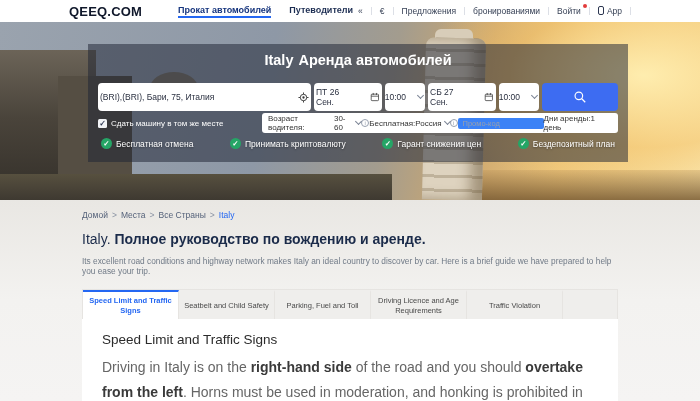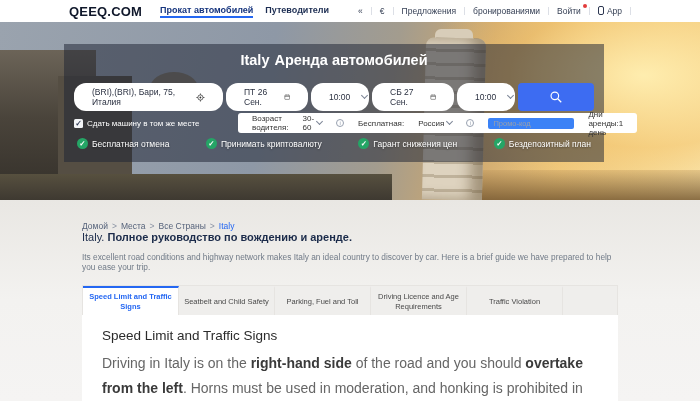--- a/index.html
+++ b/index.html
@@ -3,21 +3,21 @@
 <meta charset="utf-8">
 <style>
 *{margin:0;padding:0;box-sizing:border-box}
 html,body{width:700px;height:401px;overflow:hidden;font-family:"Liberation Sans",sans-serif;background:#fff}
 .container{width:536px;margin:0 auto;position:relative}
 
 
 .topbar{height:22px;background:#fff;display:flex;align-items:center}
 .topbar-inner{width:562px;margin:0 auto;display:flex;align-items:center}
 .logo{color:#0f172a;font-weight:bold;font-size:13px;letter-spacing:.2px;cursor:pointer}
-.nav{display:flex;gap:12px;margin-left:18px}
+.nav{display:flex;gap:18px;margin-left:36px}
 .nav-link{font-size:9px;font-weight:bold;color:#1c2d52;cursor:pointer;padding-bottom:1px}
 .nav-link.active{color:#16357e;border-bottom:2px solid #2467f2}
 .topright{margin-left:auto;display:flex;align-items:center;gap:8px;font-size:8.5px;color:#353f54}
 .sep{width:1px;height:8px;background:#dcdfe6}
 .login-wrap{position:relative}
 .dot{width:4px;height:4px;background:#e23b3b;border-radius:50%;position:absolute;top:-2px;right:-6px}
 .phone{width:6px;height:9px;border:1px solid #2b3550;border-radius:2px;display:inline-block;margin-right:3px;vertical-align:-1px}
 .appwrap{display:flex;align-items:flex-start}
 
 
@@ -26,56 +26,56 @@
 .glow{position:absolute;inset:0;background:radial-gradient(ellipse 300px 160px at 92% 30%,rgba(255,238,176,.95),rgba(244,195,105,.55) 45%,rgba(244,195,105,0) 75%)}
 .bldgL{position:absolute;left:0;top:28px;width:96px;height:150px;background:linear-gradient(180deg,#6c6458 0%,#4a443b 45%,#332f29 100%)}
 .bldgL2{position:absolute;left:58px;top:54px;width:74px;height:124px;background:#554e43}
 .dome{position:absolute;left:150px;top:50px;width:48px;height:32px;border-radius:50% 50% 0 0;background:#7d7668}
 .rowbldg{position:absolute;left:0;bottom:0;width:56%;height:26px;background:linear-gradient(0deg,#3e3931,#57503f)}
 .bldgR{position:absolute;right:0;bottom:0;width:32%;height:30px;background:linear-gradient(0deg,rgba(120,90,50,.85),rgba(190,150,90,.35))}
 .tower{position:absolute;left:424px;top:16px;width:60px;height:162px;background:repeating-linear-gradient(180deg,#ded3bf 0 11px,#bfb29b 11px 14px);border-radius:8px 8px 0 0;box-shadow:inset -12px 0 14px rgba(90,70,40,.45);transform:rotate(1.5deg)}
 .towertop{position:absolute;left:435px;top:7px;width:38px;height:14px;background:#d8cdb9;border-radius:6px 6px 0 0}
 
 
-.overlay{position:absolute;left:64px;width:540px;top:22px;height:118px;background:rgba(30,36,52,.52);padding:0 10px}
+.overlay{position:absolute;left:88px;width:540px;top:22px;height:118px;background:rgba(30,36,52,.52);padding:0 10px}
 .hero-title{text-align:center;margin-top:8px;color:#fff;font-size:14.5px}
 .hero-title .t1{font-weight:600}
 .hero-title .t2{font-weight:800;margin-left:5px}
 .srow1{display:flex;gap:3px;margin-top:15px;height:28px}
-.field{background:#fff;border-radius:12px;display:flex;align-items:center;padding:0 18px;font-size:8.5px;color:#2a3040;gap:12px}
+.field{background:#fff;border-radius:4px;display:flex;align-items:center;padding:0 2px;font-size:8.5px;color:#2a3040;gap:12px}
 .f-loc{flex:1;justify-content:space-between}
-.f-date{width:82px;justify-content:flex-start}
-.f-time{width:58px;justify-content:flex-start}
+.f-date{width:68px;justify-content:center}
+.f-time{width:40px;justify-content:flex-end}
 .searchbtn{width:76px;background:#3d6cf2;border:none;border-radius:4px;display:flex;align-items:center;justify-content:center;cursor:pointer}
 .chev{width:5px;height:5px;border-right:1px solid #7c8596;border-bottom:1px solid #7c8596;transform:rotate(45deg);margin-top:-3px;flex:none}
 .srow2{display:flex;align-items:center;gap:6px;margin-top:4px;height:16px}
 .cbxwrap{display:flex;align-items:center;gap:4px;width:158px;flex:none}
 .cbx{width:9px;height:9px;background:#f2f4f7;border-radius:1.5px;color:#2b3550;font-size:8px;line-height:9px;text-align:center;font-weight:bold;cursor:pointer;flex:none}
 .cbxlabel{color:#fff;font-size:8px}
-.optpanel{flex:1;background:#fff;border-radius:3px;height:20px;display:flex;align-items:center;gap:14px;padding:0 14px;font-size:8px;color:#333}
+.optpanel{flex:1;background:#fff;border-radius:3px;height:20px;display:flex;align-items:center;gap:0;padding:0 6px;font-size:8px;color:#333}
 .optlabel{color:#333}
 .optsel{display:flex;align-items:center;gap:3px;font-weight:normal;cursor:pointer}
 .info{width:8px;height:8px;border:1px solid #98a1b0;border-radius:50%;font-size:6px;line-height:7px;text-align:center;color:#98a1b0;flex:none}
 .info::before{content:"i"}
 .promo{width:86px;height:11px;background:#3b82f6;border:none;border-radius:2px;font-size:7.5px;padding:0 5px;color:#333;font-family:"Liberation Sans",sans-serif}
 .promo::placeholder{color:#9aa0ab}
 .days{margin-left:auto;font-size:8px;color:#333}
 .features{display:flex;justify-content:space-between;margin-top:7px;padding:0 3px}
 .feat{display:flex;align-items:center;gap:4px}
 .fcheck{width:11px;height:11px;border-radius:50%;background:#25a566;color:#fff;font-size:7.5px;line-height:11px;text-align:center;font-weight:bold;flex:none}
 .featlabel{color:#fff;font-size:8.5px;font-weight:normal;text-shadow:0 1px 2px rgba(0,0,0,.4)}
 
 
-.content{height:201px;background:linear-gradient(180deg,#e9e7e3,#f3f2f0 50%,#f5f4f3);padding-top:21px}
+.content{height:201px;background:linear-gradient(180deg,#e9e7e3,#f3f2f0 50%,#f5f4f3);padding-top:10px}
 .breadcrumb{font-size:8.5px;color:#55627a;display:flex;gap:4px;align-items:center}
 .crumb{cursor:pointer}
 .crumb::after{content:">";margin-left:4px;color:#8a93a3}
 .crumb.last{color:#2467f2}
 .crumb.last::after{content:""}
-.h1{margin-top:0;font-size:11px;color:#1b2b4a}
+.h1{margin-top:11px;font-size:14px;color:#1b2b4a}
 .h1 .p1{font-weight:400}
 .h1 .p2{font-weight:bold}
 .subtitle{margin-top:9px;font-size:8.3px;color:#707a87}
 .tabs{display:flex;margin-top:13px;height:30px;background:#efeeec;border:1px solid #e6e4e1;border-bottom:none}
 .tab{width:96px;display:flex;align-items:center;justify-content:center;text-align:center;font-size:7.5px;color:#4a4a4a;line-height:1.3;padding:0 5px;border-right:1px solid #e6e4e1;cursor:pointer;border-top:2px solid transparent}
 .tab.active{background:#fff;color:#2467f2;border-top:2px solid #2467f2;font-weight:bold}
 .panel{background:#fff;padding:13px 20px 0 20px;height:90px}
 .h2{font-size:13.5px;font-weight:500;color:#2b2b2b}
 .para{margin-top:8px;font-size:14px;color:#666;line-height:1.75;border-bottom:1px dotted #ccc;padding-bottom:9px}
 .para b{color:#3a3a3a}

